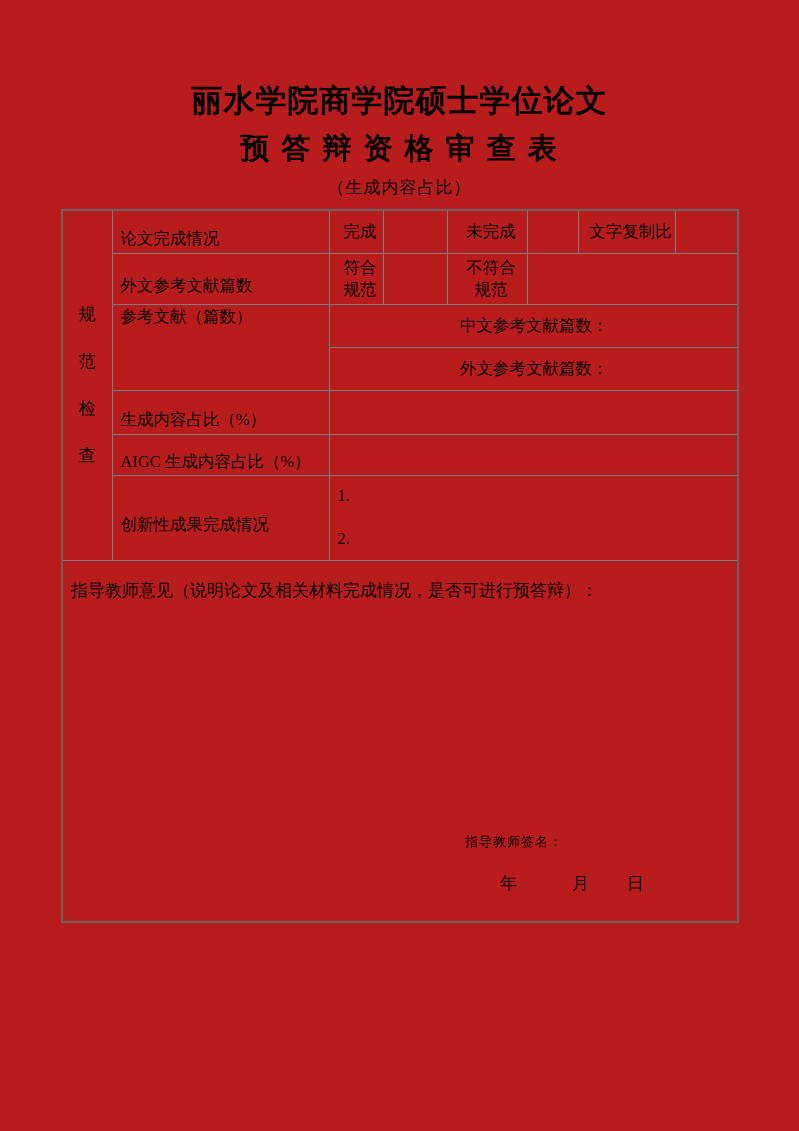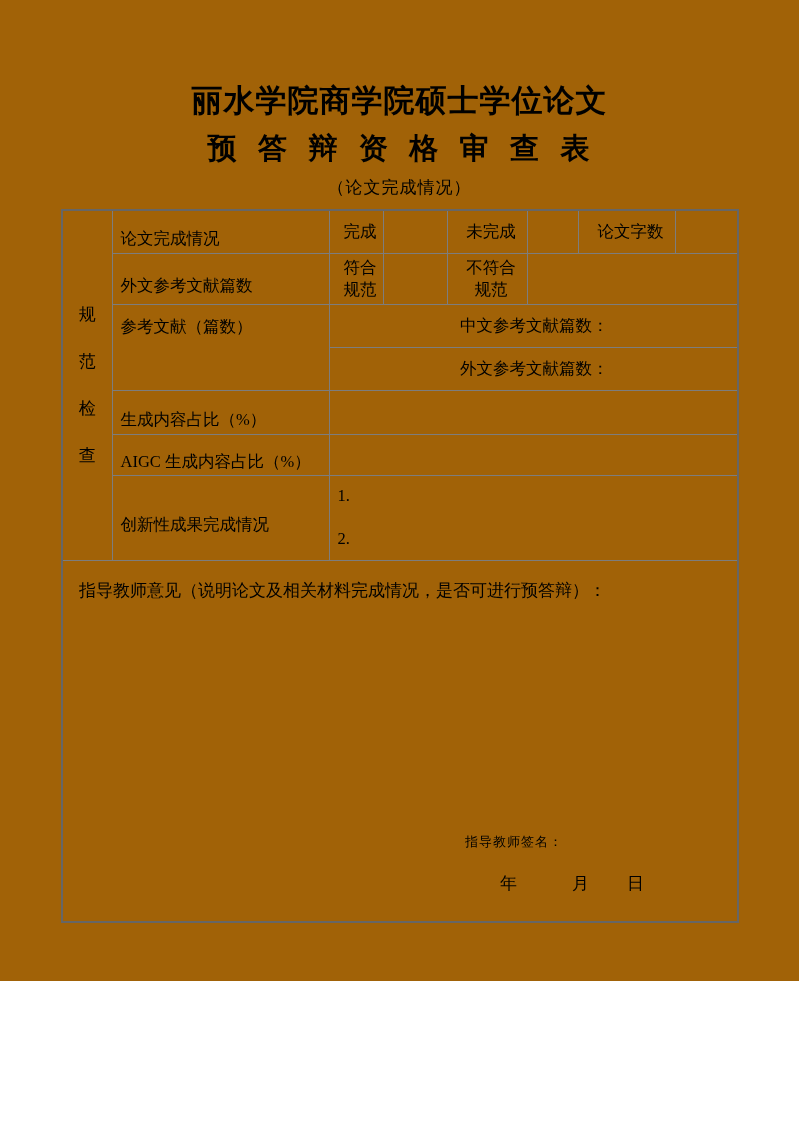--- a/index.html
+++ b/index.html
@@ -1,40 +1,40 @@
 <!DOCTYPE html>
 <html><head>
 <meta charset="utf-8">
 <style>
   * { box-sizing: border-box; }
   html, body { margin: 0; padding: 0; background: #ffffff; }
   .page {
     position: relative;
     width: 799px;
-    height: 981px;
-    background: #a16207;
+    height: 1131px;
+    background: #b91c1c;
     color: #000000;
     font-family: "Liberation Serif", "DejaVu Serif", serif;
     overflow: hidden;
   }
   .doc-title-1 {
     position: absolute;
     top: 80px; left: 0; width: 100%;
     text-align: center;
     font-family: "Liberation Sans", "DejaVu Sans", sans-serif;
     font-weight: 700;
     font-size: 31px;
     letter-spacing: 1px;
     white-space: pre;
   }
   .doc-title-2 {
     position: absolute;
     top: 129px; left: 0; width: 100%;
     text-align: center;
-    font-family: Liberation Mono, monospace;
+    font-family: Liberation Sans, sans-serif;
     font-weight: 700;
     font-size: 29px;
     letter-spacing: 2px;
     white-space: pre;
   }
   .doc-subtitle {
     position: absolute;
     top: 176px; left: 0; width: 100%;
     text-align: center;
     font-size: 17px;
@@ -64,47 +64,47 @@
   .section-head-inner {
     height: 349px;
     display: flex;
     flex-direction: column;
     align-items: center;
     justify-content: center;
     gap: 25px;
     font-size: 17px;
   }
   
-  td.ref-lbl { vertical-align: top; padding: 11px 4px 2px 8px; }
+  td.ref-lbl { vertical-align: top; padding: 1px 4px 2px 8px; }
   
   td.innov { vertical-align: top; padding: 9px 4px 0 8px; }
   .innov-item-1 { margin-bottom: 22px; }
   
   td.opinion-cell { position: relative; vertical-align: top; }
-  .opinion-prompt { padding: 19px 6px 0 16px; font-size: 17px; }
+  .opinion-prompt { padding: 19px 6px 0 8px; font-size: 17px; }
   .signature-row {
     position: absolute;
     left: 402px; top: 273px;
     font-size: 13px;
     letter-spacing: 1px;
   }
   .date-row { position: absolute; left: 0; top: 312px; width: 100%; height: 24px; font-size: 17px; }
   .date-row span { position: absolute; top: 0; }
   .date-year  { left: 437px; }
   .date-month { left: 509px; }
   .date-day   { left: 564px; }
 </style>
 </head>
 <body>
 
 <div class="page">
 
   <div class="doc-title-1">丽水学院商学院硕士学位论文</div>
   <div class="doc-title-2">预 答 辩 资 格 审 查 表</div>
-  <div class="doc-subtitle">（论文完成情况）</div>
+  <div class="doc-subtitle">（生成内容占比）</div>
 
   <table class="form-table">
     <colgroup>
       <col style="width:50px">
       <col style="width:217px">
       <col style="width:54px">
       <col style="width:64px">
       <col style="width:80px">
       <col style="width:51px">
       <col style="width:97px">
@@ -119,21 +119,21 @@
           <span>范</span>
           <span>检</span>
           <span>查</span>
         </div>
       </td>
       <td class="lbl">论文完成情况</td>
       <td class="ctr">完成</td>
       <td></td>
       <td class="ctr">未完成</td>
       <td></td>
-      <td class="ctr">论文字数</td>
+      <td class="ctr">文字复制比</td>
       <td></td>
     </tr>
 
     <tr style="height:51px">
       <td class="lbl">外文参考文献篇数</td>
       <td class="ctr">符合
 规范</td>
       <td></td>
       <td class="ctr">不符合
 规范</td>

